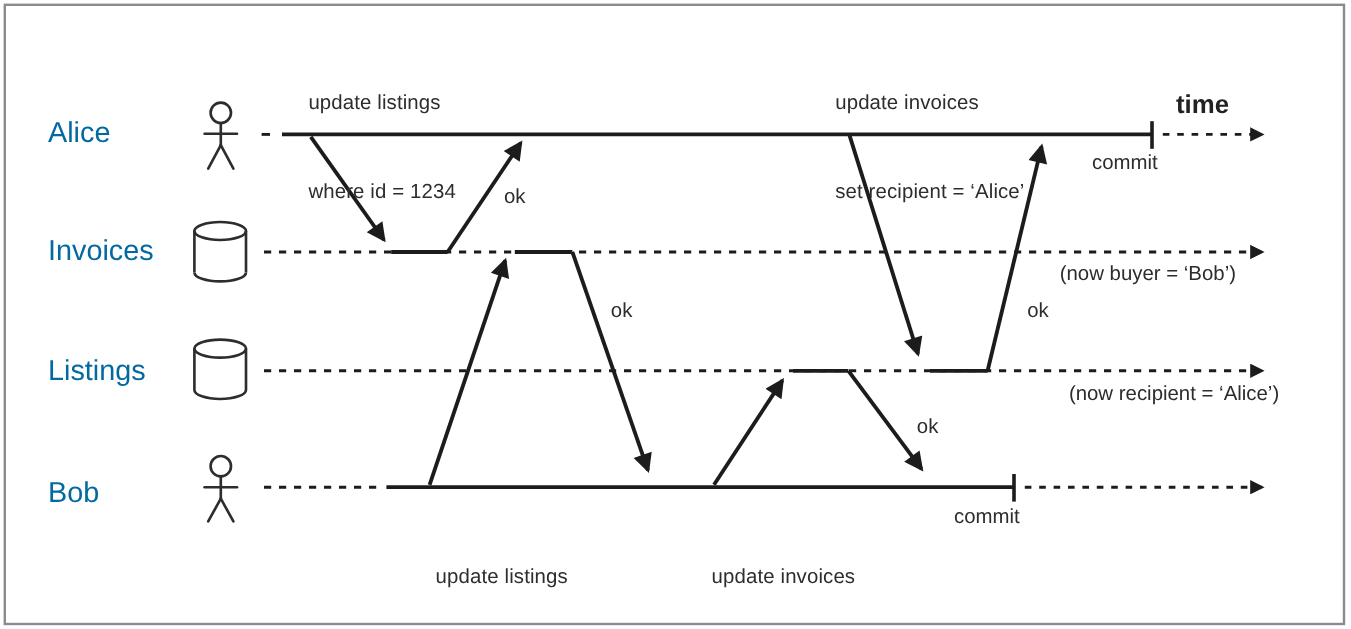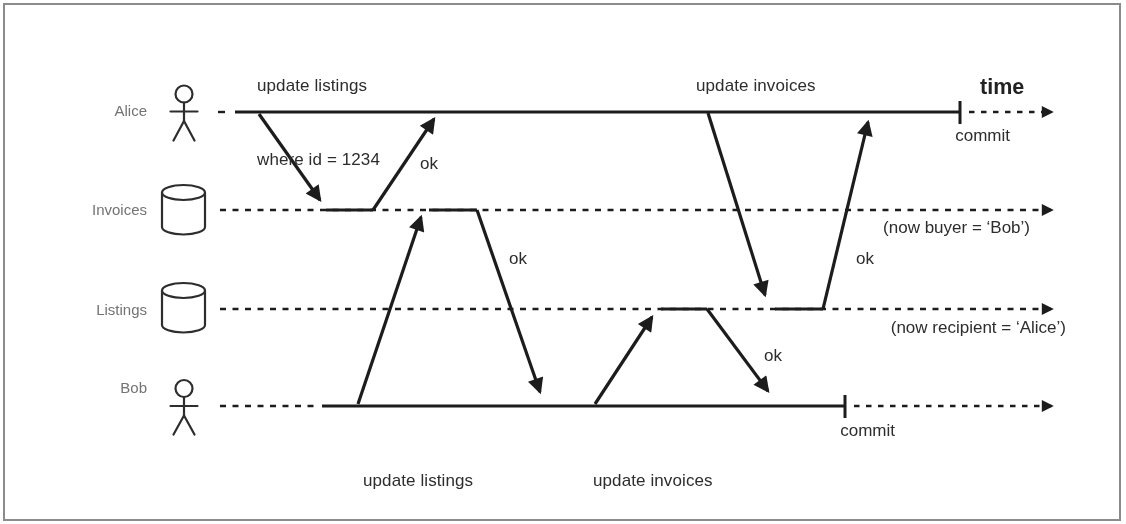--- a/index.html
+++ b/index.html
@@ -20,26 +20,25 @@
   }
   svg.diagram {
     position: absolute;
     left: 0; top: 0;
     width: 1126px; height: 524px;
   }
   .txt { position: absolute; color: #2d2d2d; white-space: pre; }
   .stmt { font-size: 17px; line-height: 24.5px; letter-spacing: 0.1px; }
   .actor-label {
     left: 40px; width: 107px;
-    text-align: right;
-    font-size: 15px; line-height: 22px;
-    color: #737373;
+    font-size: 24px; line-height: 22px;
+    color: #0369a1;
   }
   .ok-label { font-size: 17px; line-height: 17px; text-align: center; }
-  .commit-label { width: 100px; text-align: right; font-size: 17px; line-height: 18px; }
+  .commit-label { width: 100px; text-align: left; font-size: 17px; line-height: 18px; }
   .note-label { text-align: right; font-size: 17px; line-height: 18px; }
   .time-label { font-size: 21.5px; font-weight: 600; line-height: 22px; color: #222222; }
 </style>
 </head>
 <body>
 
 <div id="stage">
   <div id="frame"></div>
 
   <svg class="diagram" viewBox="0 0 1126 524" xmlns="http://www.w3.org/2000/svg">
@@ -125,29 +124,30 @@
     <g stroke="#1c1c1c" stroke-width="3.2" fill="none">
       <line x1="708" y1="113" x2="765" y2="295" marker-end="url(#arrowBig)"></line>
       <line x1="775" y1="309" x2="823" y2="309"></line>
       <line x1="823" y1="309" x2="868" y2="122" marker-end="url(#arrowBig)"></line>
     </g>
   </svg>
 
   <div class="txt actor-label" style="top:100px">Alice</div>
   <div class="txt actor-label" style="top:199px">Invoices</div>
   <div class="txt actor-label" style="top:299px">Listings</div>
-  <div class="txt actor-label" style="top:377px">Bob</div>
+  <div class="txt actor-label" style="top:400px">Bob</div>
 
   <div class="txt stmt" style="left:257px; top:25px">
     <div>update listings</div>
     <div>where id = 1234</div>
   </div>
 
   <div class="txt stmt" style="left:696px; top:25px">
     <div>update invoices</div>
+    <div>set recipient = ‘Alice’</div>
   </div>
 
   <div class="txt stmt" style="left:363px; top:420px">
     <div>update listings</div>
     
     
   </div>
 
   <div class="txt stmt" style="left:593px; top:420px">
     <div>update invoices</div>

